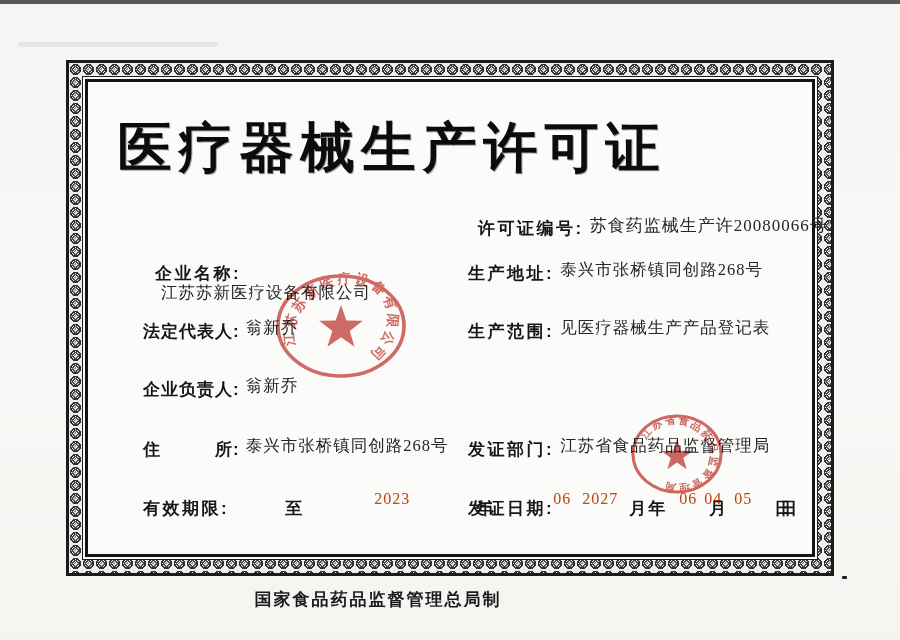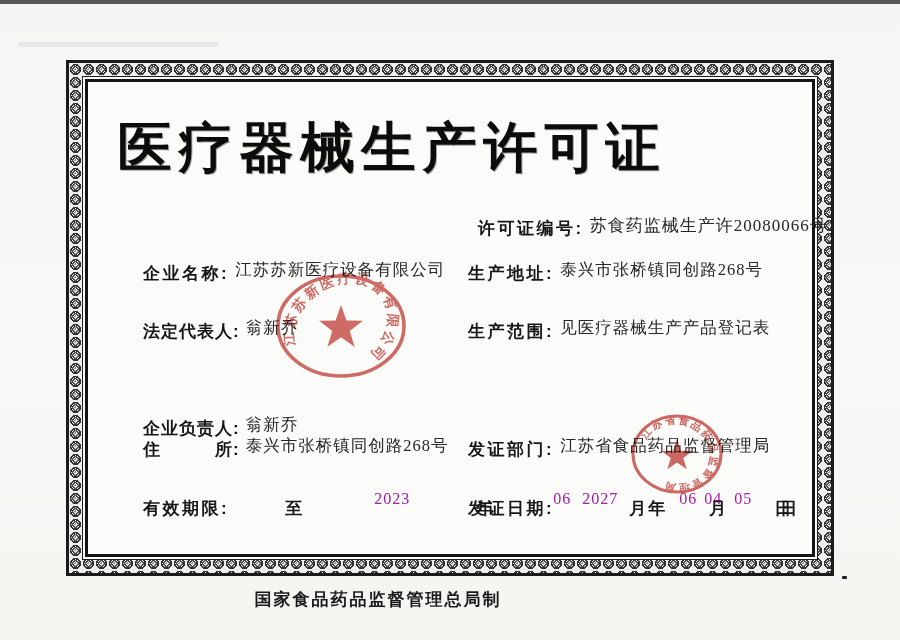--- a/index.html
+++ b/index.html
@@ -47,21 +47,21 @@
     font-size:17px;font-weight:bold;color:#161616;letter-spacing:2.5px;
     font-family:"Liberation Sans",sans-serif;
   }
   .val{
     font-size:16.5px;color:#262626;letter-spacing:1px;margin-left:6px;
     position:relative;top:-3px;
     font-family:"Liberation Serif",serif;
   }
   .val-sm{font-size:17px;}
   .num{
-    font-size:16px;color:#a21caf;font-family:"Liberation Serif",serif;
+    font-size:16px;color:#c2410c;font-family:"Liberation Serif",serif;
     position:relative;top:-7px;letter-spacing:1px;
   }
   .unit{
     font-size:17px;font-weight:bold;color:#161616;
     font-family:"Liberation Sans",sans-serif;
   }
   .footer{
     position:absolute;left:0;top:588px;width:756px;text-align:center;
     font-size:17px;font-weight:bold;color:#1a1a1a;letter-spacing:2px;
     font-family:"Liberation Sans",sans-serif;
@@ -87,29 +87,29 @@
   </div>
 </div>
 
 <div class="title">医疗器械生产许可证</div>
 
 <div class="row" style="left:478px;top:217px;">
   <span class="lbl">许可证编号:</span>
   <span class="val val-sm">苏食药监械生产许20080066号</span>
 </div>
 
-<div class="row" style="left:143px;top:262px;">
+<div class="row" style="left:155px;top:262px;flex-direction:column;">
   <span class="lbl">企业名称:</span>
   <span class="val">江苏苏新医疗设备有限公司</span>
 </div>
 <div class="row" style="left:143px;top:320px;">
   <span class="lbl" style="letter-spacing:1px;">法定代表人:</span>
   <span class="val">翁新乔</span>
 </div>
-<div class="row" style="left:143px;top:378px;margin-top:39px;">
+<div class="row" style="left:143px;top:378px;">
   <span class="lbl" style="letter-spacing:1px;">企业负责人:</span>
   <span class="val">翁新乔</span>
 </div>
 <div class="row" style="left:143px;top:438px;">
   <span class="lbl" style="letter-spacing:1px;">住　　　所:</span>
   <span class="val">泰兴市张桥镇同创路268号</span>
 </div>
 
 <div class="row" style="left:143px;top:497px;gap:42px;">
   <span class="lbl">有效期限:</span>

